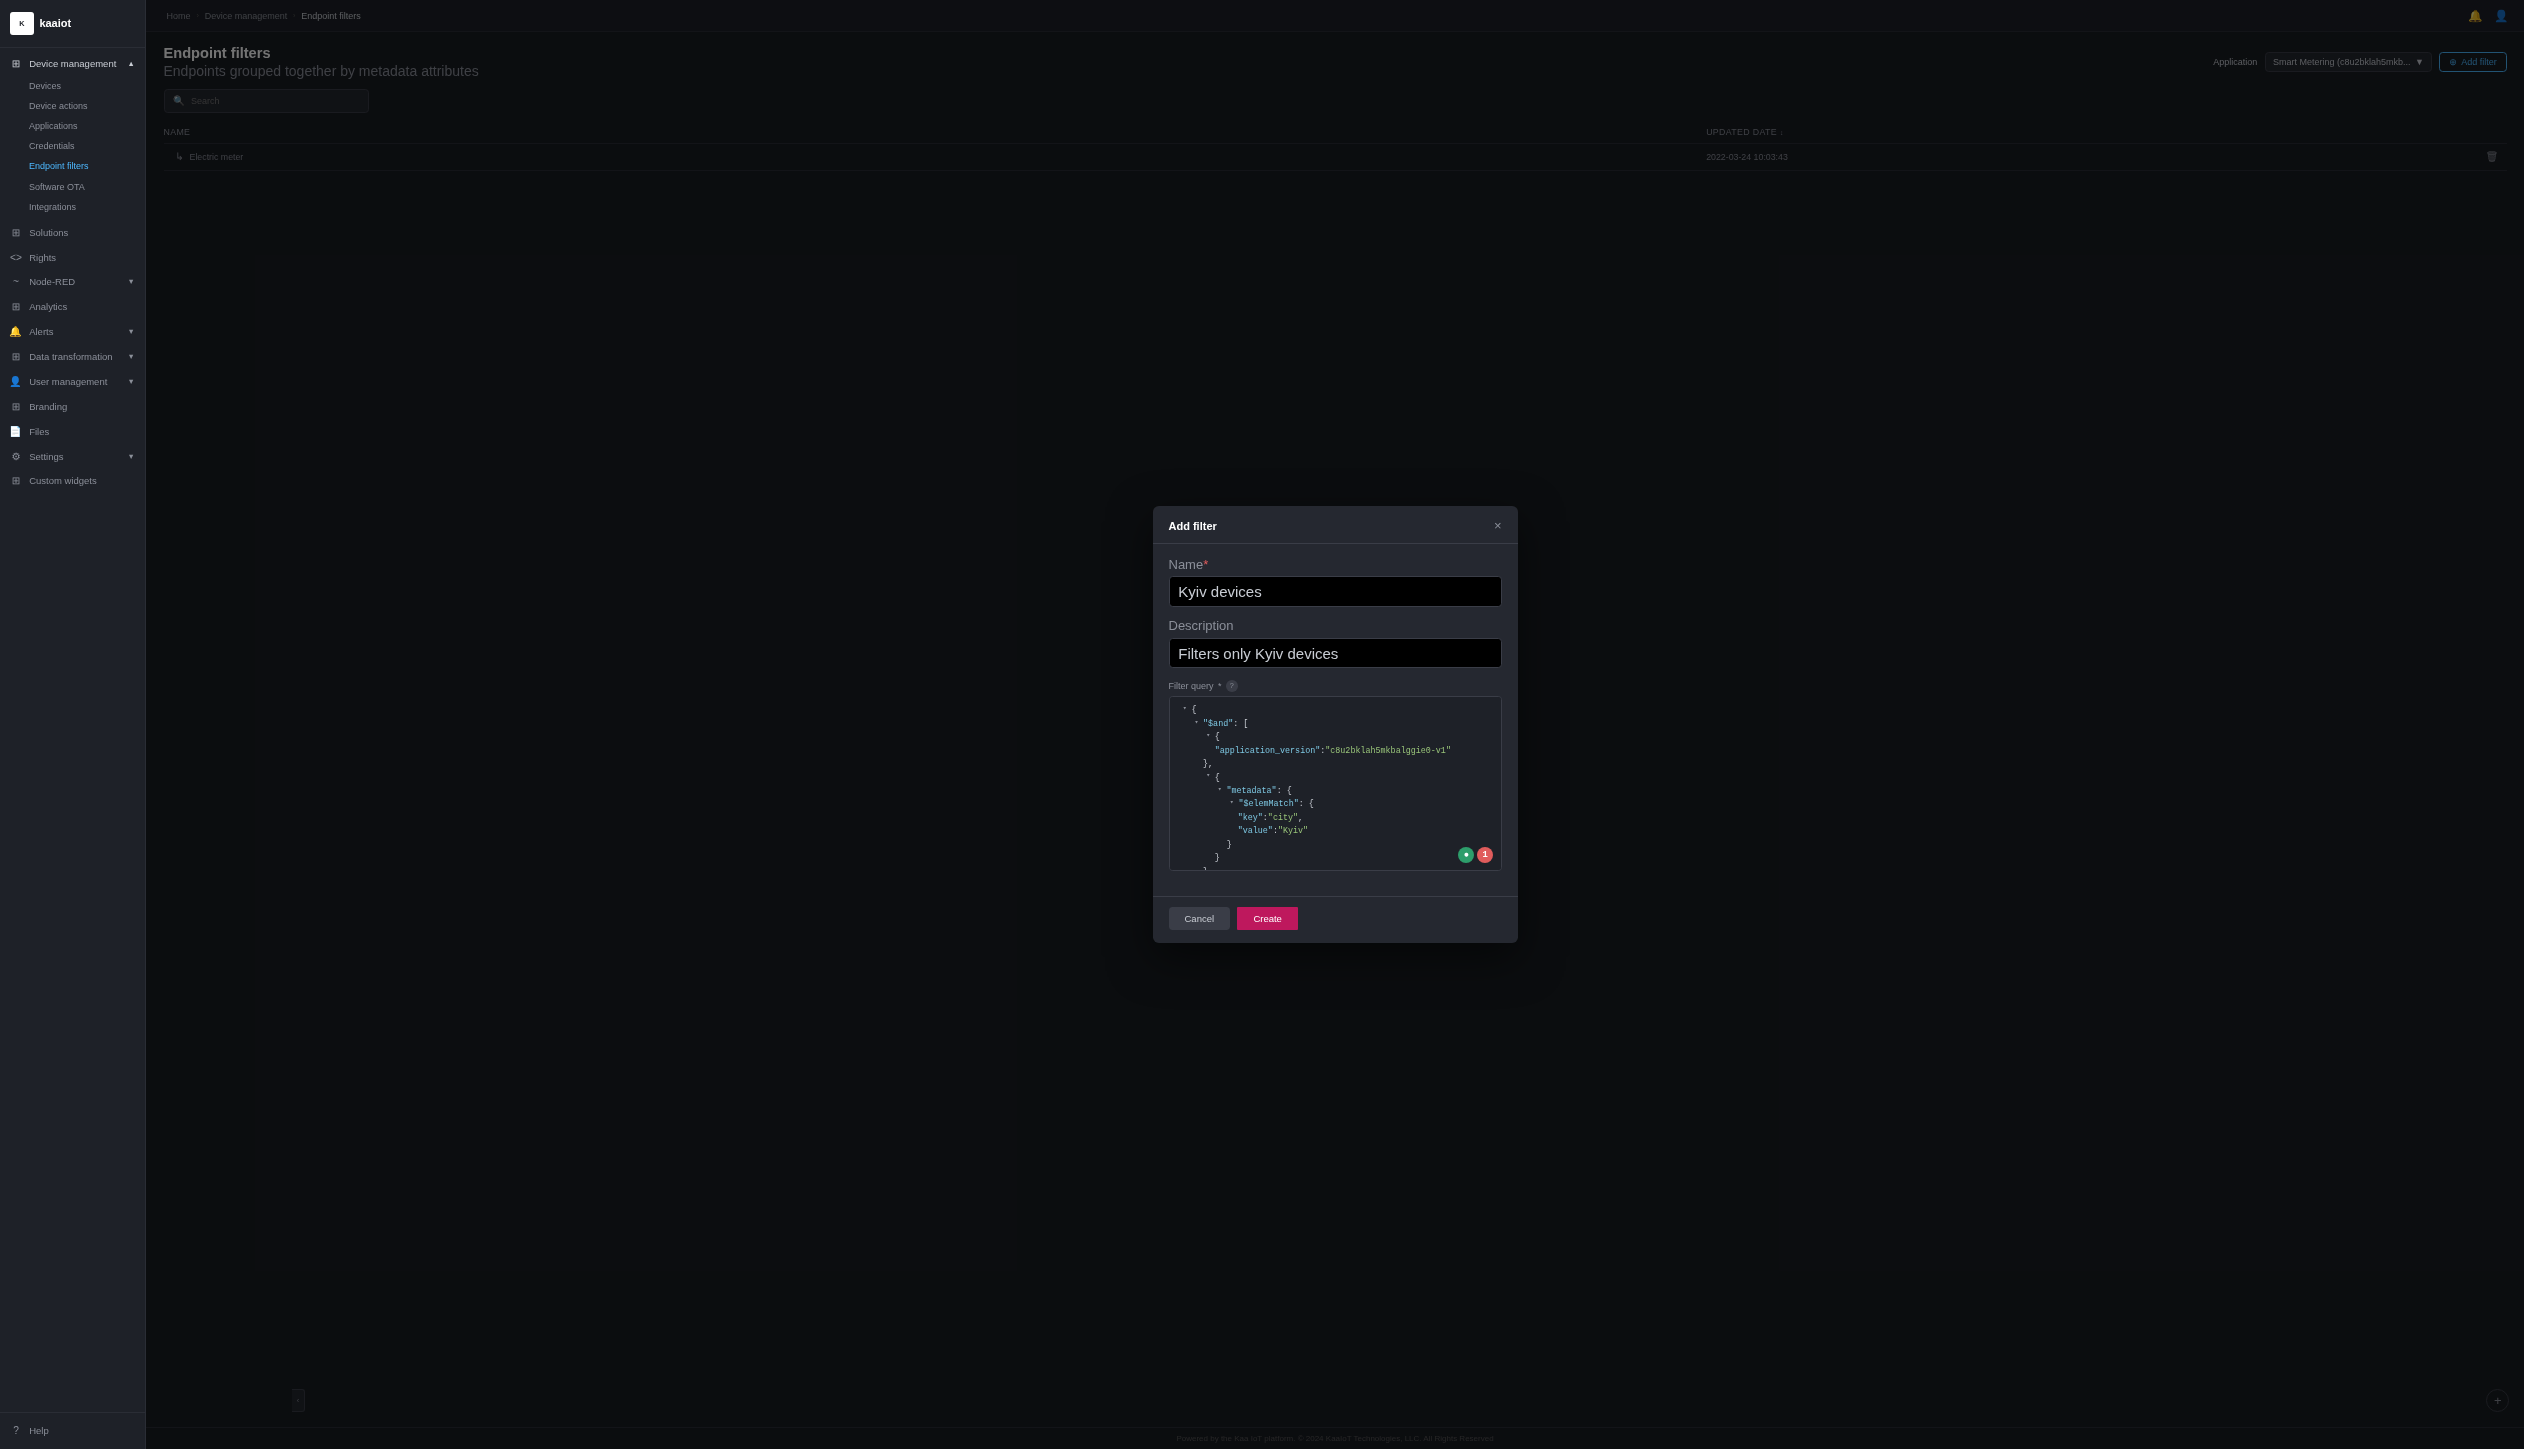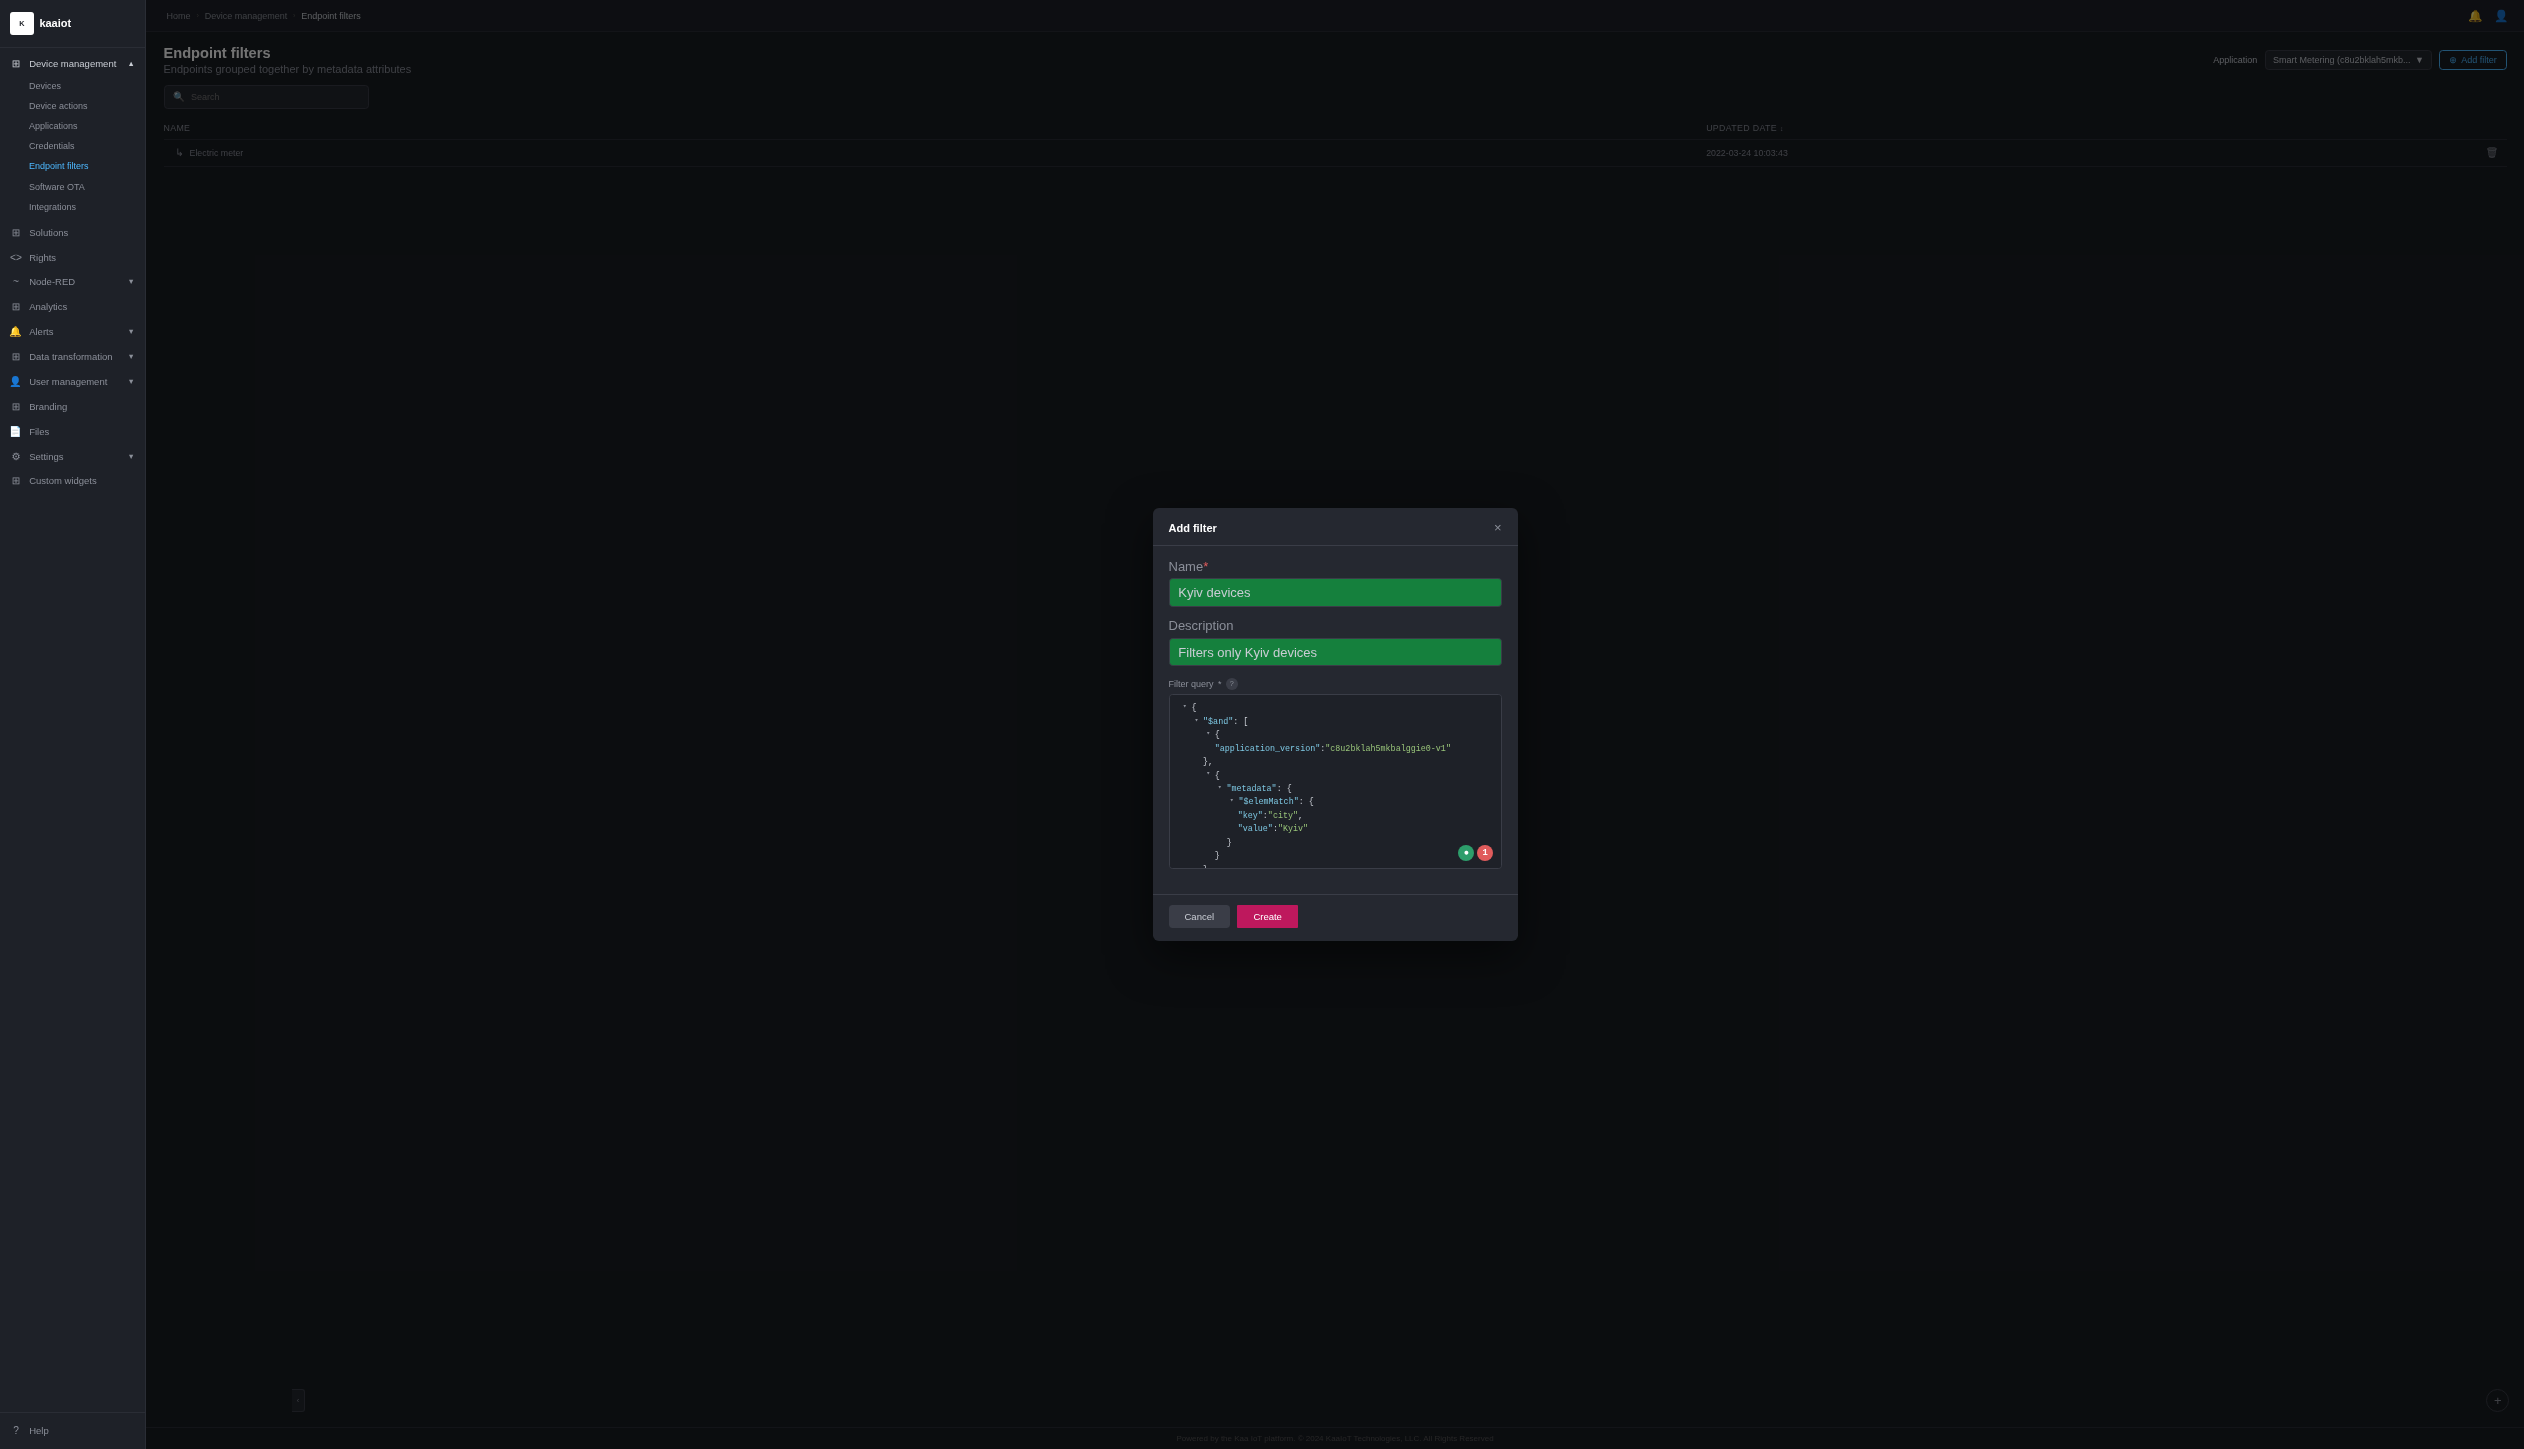--- a/index.html
+++ b/index.html
@@ -113,21 +113,21 @@
 
     
     .page-header {
       padding: 13px 17.5px 10.2px;
       display: flex;
       align-items: center;
       justify-content: space-between;
       flex-shrink: 0;
     }
     .page-title { font-size: 14.6px; font-weight: 600; color: #fff; }
-    .page-subtitle { font-size: 11px; color: #8b8f99; margin-top: 2.2px; }
+    .page-subtitle { font-size: 14px; color: #8b8f99; margin-top: 2.2px; }
     .page-header-right {
       display: flex;
       align-items: center;
       gap: 7.3px;
     }
     .app-selector {
       display: flex;
       align-items: center;
       gap: 4.4px;
       font-size: 9px;
@@ -261,25 +261,25 @@
       line-height: 1;
       background: none;
       border: none;
     }
     .modal-body { padding: 13px 16px; }
     .form-group { margin-bottom: 11.7px; }
     .form-label { font-size: 13px; color: #8b8f99; margin-bottom: 4.4px; display: block; }
     .form-label .required { color: #e05c5c; }
     .form-input {
       width: 100%;
-      background: #15803d;
+      background: #000000;
       border: 0.7px solid #3a3d47;
       border-radius: 3.7px;
       padding: 5.8px 8.8px;
-      font-size: 13px;
+      font-size: 15px;
       color: #c9cdd4;
       outline: none;
     }
 
     .filter-query-label {
       display: flex;
       align-items: center;
       gap: 4.4px;
       font-size: 9px;
       color: #8b8f99;

